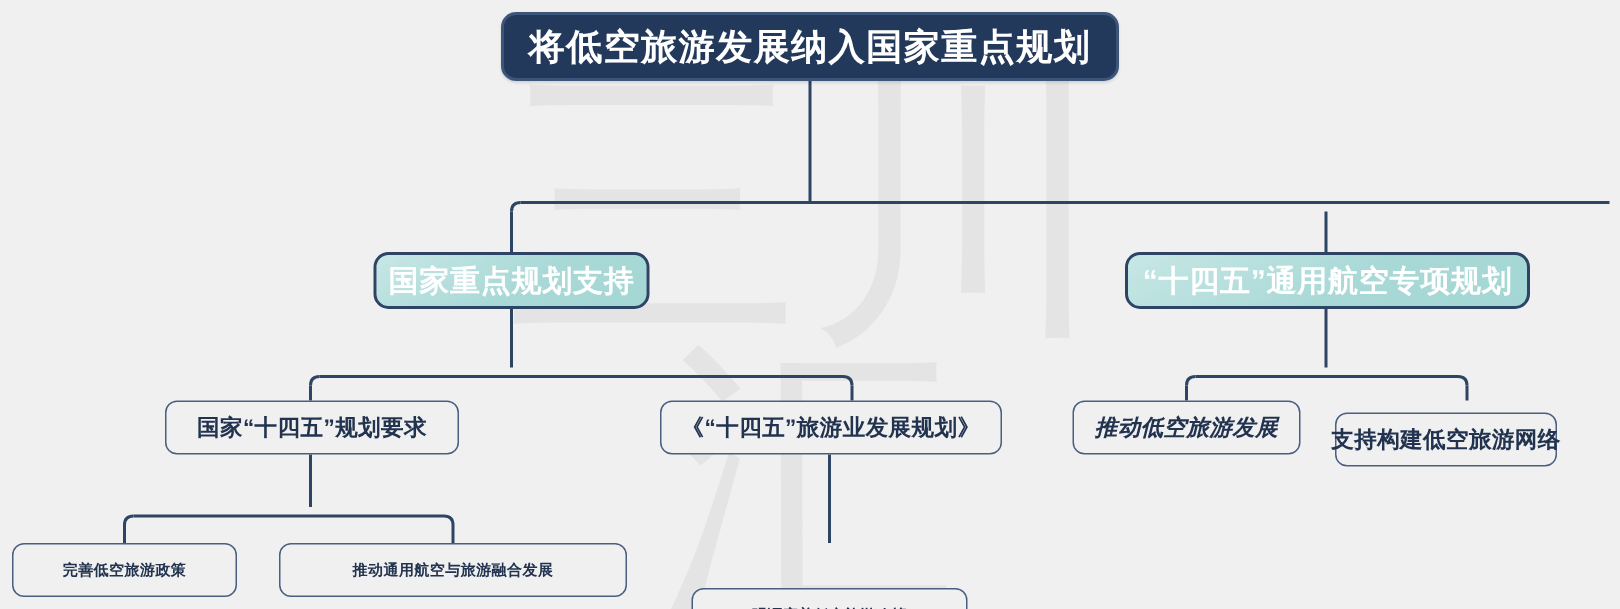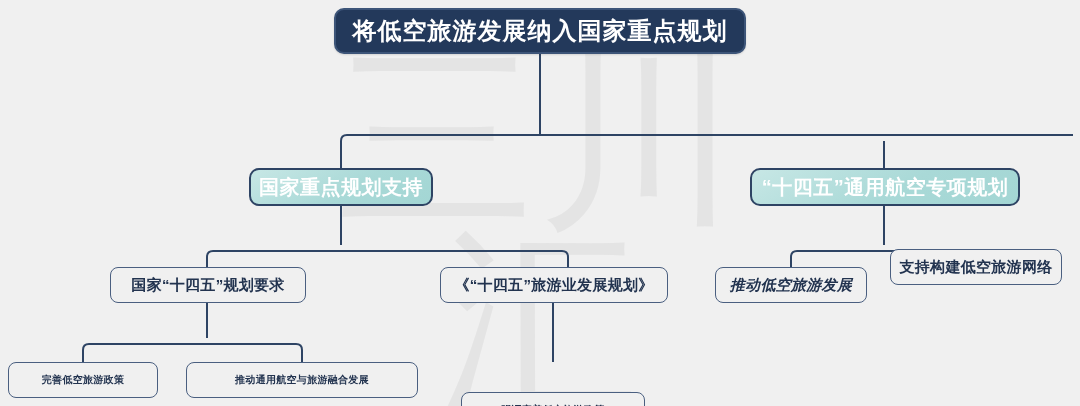--- a/index.html
+++ b/index.html
@@ -156,21 +156,21 @@
   <div class="node node-l2" style="left:249px; top:168px; width:184px; height:38px;">国家重点规划支持</div>
 
   <div class="node node-l2" style="left:750px; top:168px; width:270px; height:38px;">“十四五”通用航空专项规划</div>
 
   <div class="node node-plain" style="left:110px; top:267px; width:196px; height:36px;">国家“十四五”规划要求</div>
 
   <div class="node node-plain" style="left:440px; top:267px; width:228px; height:36px;">《“十四五”旅游业发展规划》</div>
 
   <div class="node node-plain" style="left:715px; top:267px; width:152px; height:36px;font-style:italic;">推动低空旅游发展</div>
 
-  <div class="node node-plain" style="left:890px; top:249px; width:172px; height:36px;">支持构建低空旅游网络</div>
+  <div class="node node-plain" style="left:890px; top:275px; width:148px; height:36px;">支持构建低空旅游网络</div>
 
   <div class="node node-plain small" style="left:8px; top:362px; width:150px; height:36px;">完善低空旅游政策</div>
 
   <div class="node node-plain small" style="left:186px; top:362px; width:232px; height:36px;text-align:center;">推动通用航空与旅游融合发展</div>
 
   <div class="node node-plain small" style="left:461px; top:362px; width:184px; height:36px;margin-top:30px;">强调完善低空旅游政策</div>
 
 </div>
 
 </body></html>

